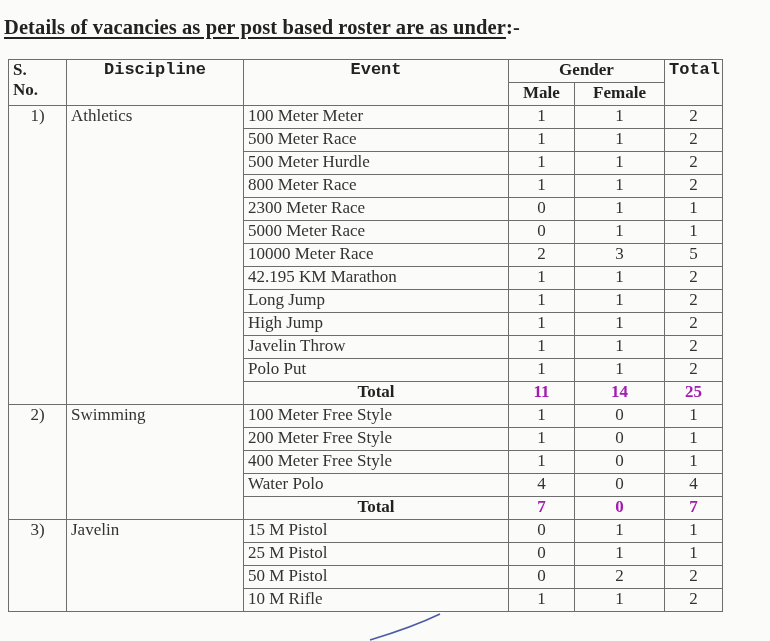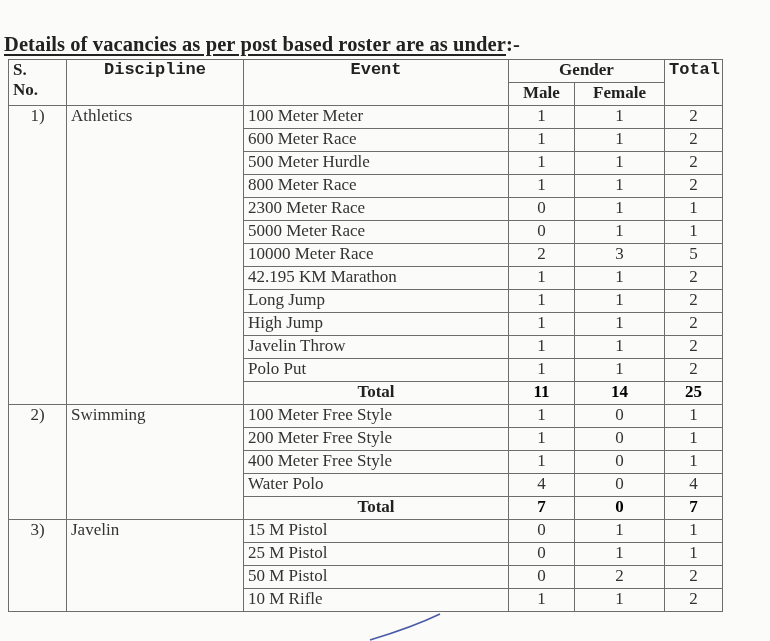--- a/index.html
+++ b/index.html
@@ -4,21 +4,21 @@
 <style>
   html, body { margin: 0; padding: 0; }
   body {
     width: 770px; height: 641px; overflow: hidden;
     background: #fbfbf9;
     font-family: "Liberation Serif", "DejaVu Serif", serif;
     color: #2a2a2a;
     position: relative;
   }
   .heading {
-    position: absolute; left: 4px; top: 33px;
+    position: absolute; left: 4px; top: 16px;
     font-size: 20.5px; font-weight: bold;
     text-decoration: underline; text-underline-offset: 3px;
     letter-spacing: 0.1px;
     color: #222;
   }
   .heading .tail { text-decoration: none; display: inline-block; }
   table.roster {
     position: absolute; left: 8px; top: 59px;
     border-collapse: collapse;
     table-layout: fixed;
@@ -34,21 +34,21 @@
     vertical-align: top;
     white-space: nowrap;
     overflow: hidden;
   }
   table.roster th { font-weight: bold; color: #222; }
   th.sno { text-align: left; vertical-align: top; line-height: 20px; padding-top: 1px; }
   th.mid { vertical-align: middle; font-family: Liberation Mono, monospace; }
   td.c { text-align: center; }
   td.sno-cell { text-align: center; }
   td.tot-label { text-align: center; font-weight: bold; color: #222; }
-  td.bold { font-weight: bold; color: #000000; }
+  td.bold { font-weight: bold; color: #a21caf; }
   td.group { vertical-align: top; }
   .sig {
     position: absolute; left: 360px; top: 612px; width: 90px; height: 30px;
   }
 </style>
 </head>
 <body>
 
 <div class="heading"><span>Details of vacancies as per post based roster are as under</span><span class="tail">:-</span></div>
 
@@ -78,21 +78,21 @@
 
     <tr>
       <td class="sno-cell group" rowspan="13">1)</td>
       <td class="group" rowspan="13">Athletics</td>
       <td>100 Meter Meter</td>
       <td class="c">1</td>
       <td class="c">1</td>
       <td class="c">2</td>
     </tr>
     <tr>
-      <td>600 Meter Race</td>
+      <td>500 Meter Race</td>
       <td class="c">1</td>
       <td class="c">1</td>
       <td class="c">2</td>
     </tr>
     <tr>
       <td>500 Meter Hurdle</td>
       <td class="c">1</td>
       <td class="c">1</td>
       <td class="c">2</td>
     </tr>

